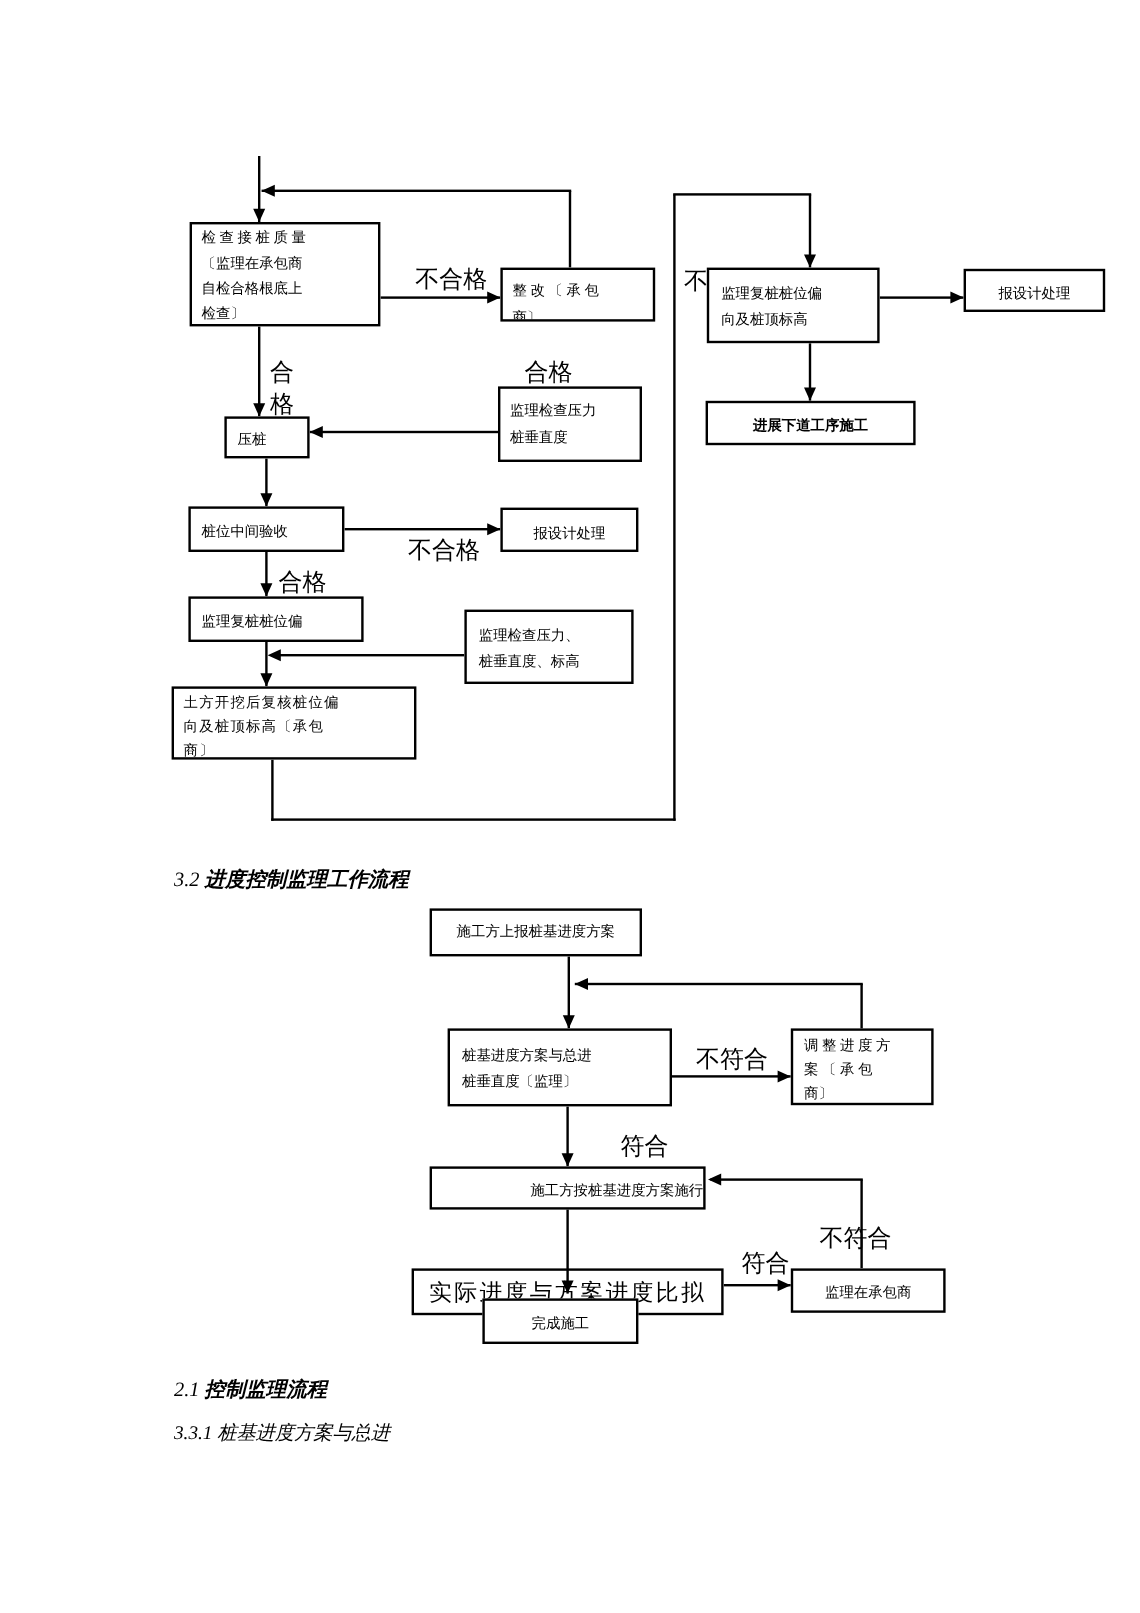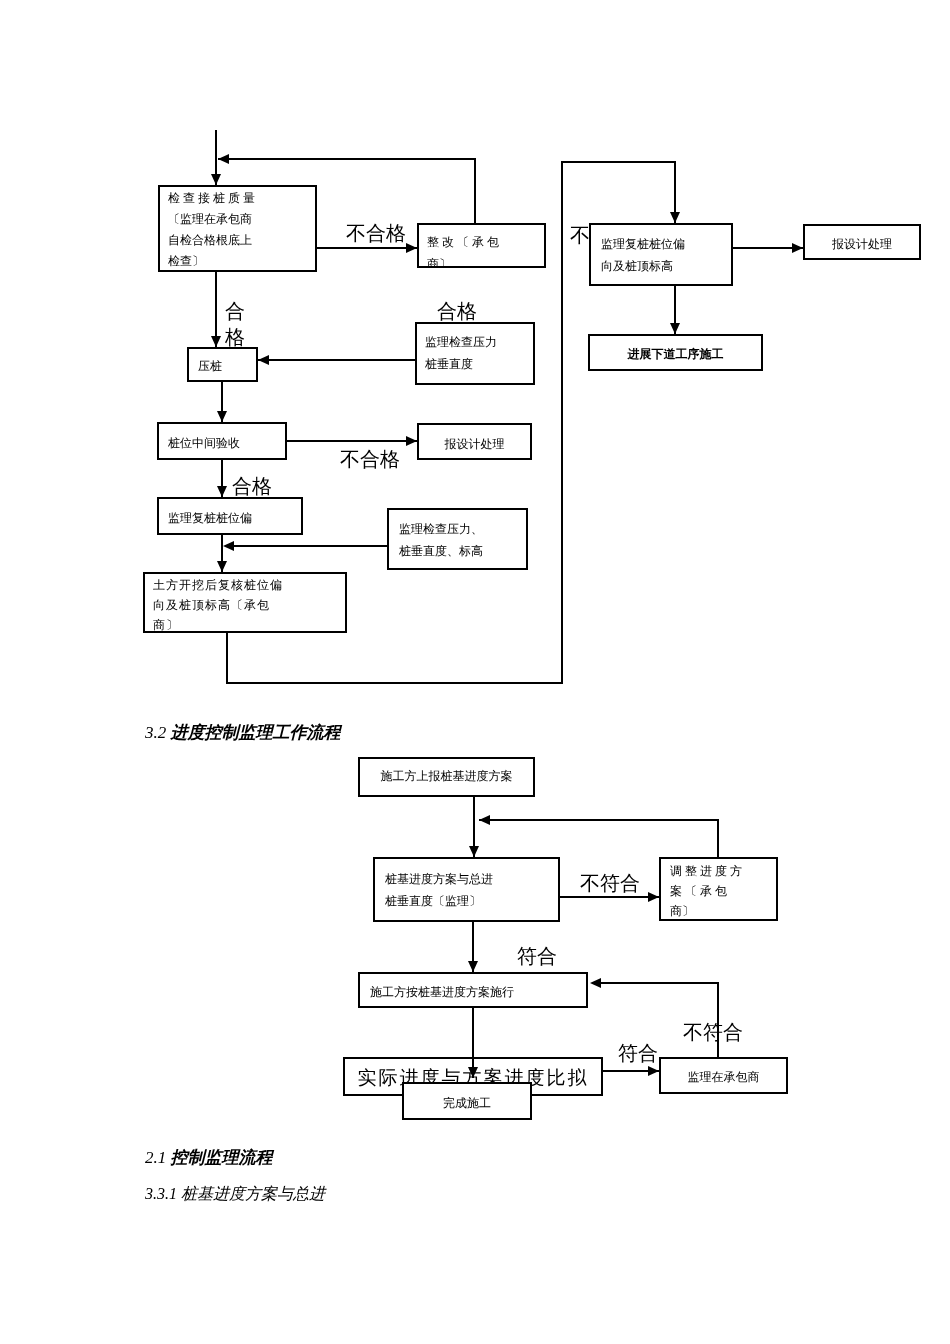--- a/index.html
+++ b/index.html
@@ -143,21 +143,21 @@
 
   <div class="box ctr" style="left:358px;top:757px;width:177px;height:40px;padding-top:7px;">施工方上报桩基进度方案</div>
 
   <div class="box" style="left:373px;top:857px;width:187px;height:65px;padding:9px 0 0 10px;line-height:22px;">桩基进度方案与总进
 桩垂直度〔监理〕</div>
 
   <div class="box" style="left:659px;top:857px;width:119px;height:64px;padding:2px 0 0 9px;line-height:20px;">调 整 进 度 方
 案 〔 承 包
 商〕</div>
 
-  <div class="box" style="left:358px;top:972px;width:230px;height:36px;padding:8px 0 0 10px;">施工方按桩基进度方案施行</div>
+  <div class="box" style="left:358px;top:972px;width:230px;height:36px;padding:8px 0 0 10px;text-align:right;">施工方按桩基进度方案施行</div>
 
   <div class="box ctr" style="left:343px;top:1057px;width:260px;height:39px;padding-top:8px;font-size:19px;letter-spacing:2px;z-index:1;">实际进度与方案进度比拟</div>
 
   <div class="box ctr" style="left:402px;top:1082px;width:130px;height:38px;padding-top:9px;z-index:2;">完成施工</div>
 
   <div class="box ctr" style="left:659px;top:1057px;width:129px;height:37px;padding-top:8px;">监理在承包商</div>
 
   <div class="lbl" style="left:580px;top:874px;">不符合</div>
   <div class="lbl" style="left:517px;top:947px;">符合</div>
   <div class="lbl" style="left:683px;top:1023px;">不符合</div>

